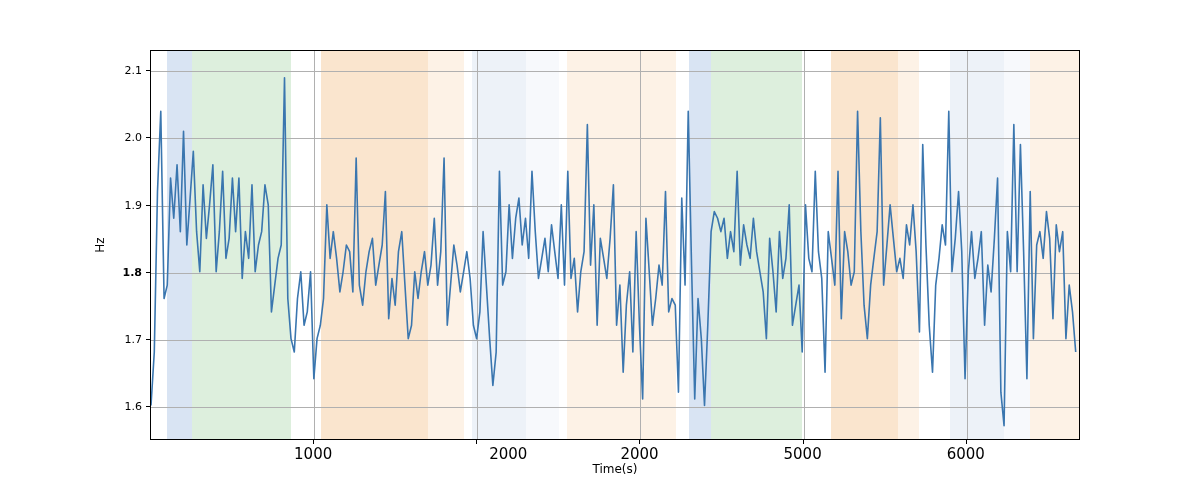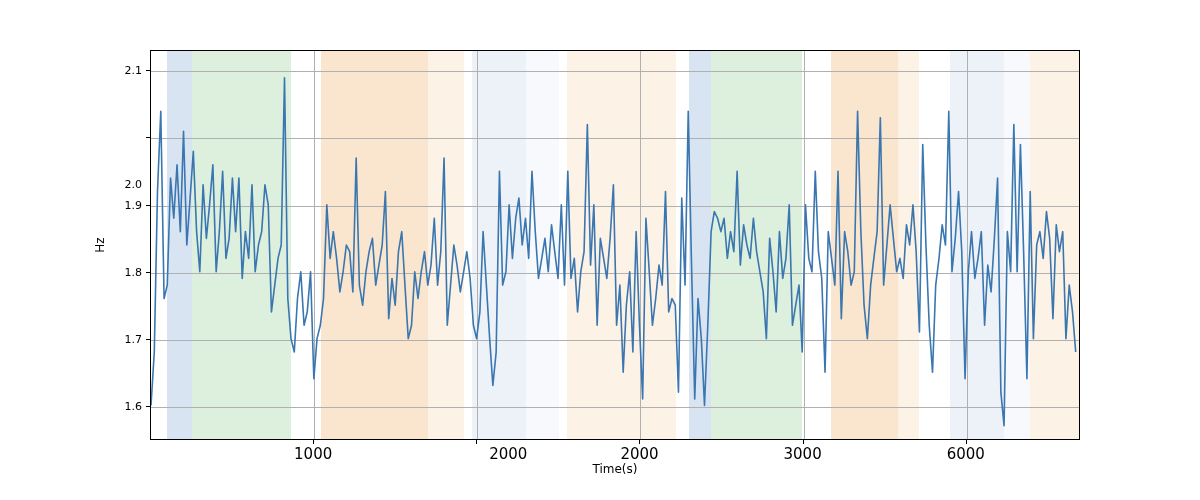--- a/index.html
+++ b/index.html
@@ -146,28 +146,28 @@
 
   <div class="xlabel">Time(s)</div>
   <div class="ylabel">Hz</div>
 <div class="tickmark-x" style="left: 313.158px;"></div>
     <div class="xtick" style="left: 313.158px;">1000</div>
     <div class="tickmark-x" style="left: 476.316px;"></div>
     <div class="xtick" style="left: 476.316px; margin-left: 32px;">2000</div>
     <div class="tickmark-x" style="left: 639.474px;"></div>
     <div class="xtick" style="left: 639.474px;">2000</div>
     <div class="tickmark-x" style="left: 802.632px;"></div>
-    <div class="xtick" style="left: 802.632px;">3000</div>
+    <div class="xtick" style="left: 802.632px;">5000</div>
     <div class="tickmark-x" style="left: 965.789px;"></div>
     <div class="xtick" style="left: 965.789px;">6000</div>
     <div class="tickmark-y" style="top: 406.379px;"></div>
     <div class="ytick" style="top: 406.379px;">1.6</div>
     <div class="tickmark-y" style="top: 339.138px;"></div>
     <div class="ytick" style="top: 339.138px;">1.7</div>
     <div class="tickmark-y" style="top: 271.897px;"></div>
-    <div class="ytick" style="top: 271.897px;">1.8</div>
+    <div class="ytick" style="top: 271.897px; font-weight: bold;">1.8</div>
     <div class="tickmark-y" style="top: 204.655px;"></div>
     <div class="ytick" style="top: 204.655px;">1.9</div>
     <div class="tickmark-y" style="top: 137.414px;"></div>
-    <div class="ytick" style="top: 137.414px; margin-top: 47px;">2.0</div>
+    <div class="ytick" style="top: 137.414px;">2.0</div>
     <div class="tickmark-y" style="top: 70.1724px;"></div>
     <div class="ytick" style="top: 70.1724px;">2.1</div>
   </div>
 
 </body></html>

